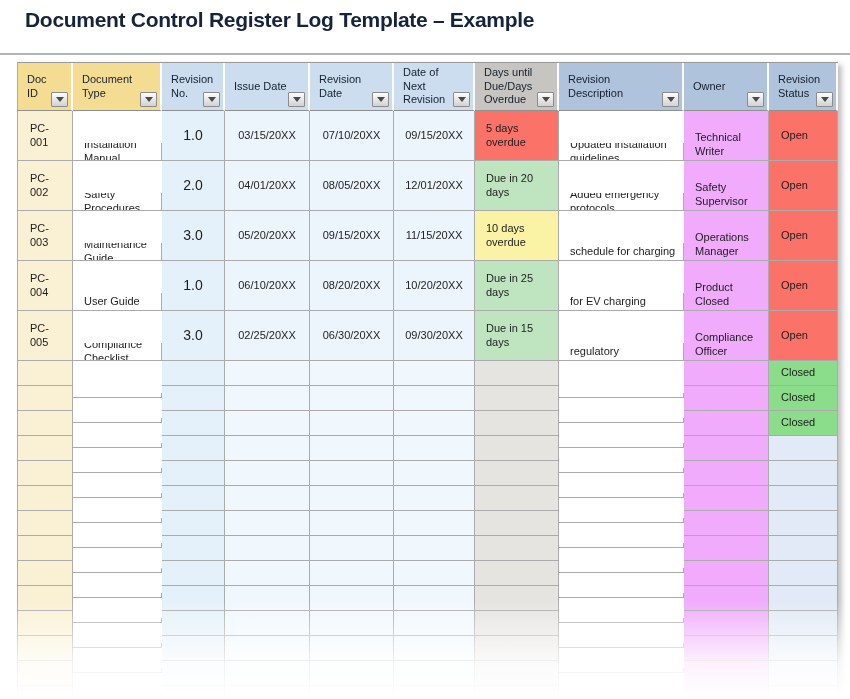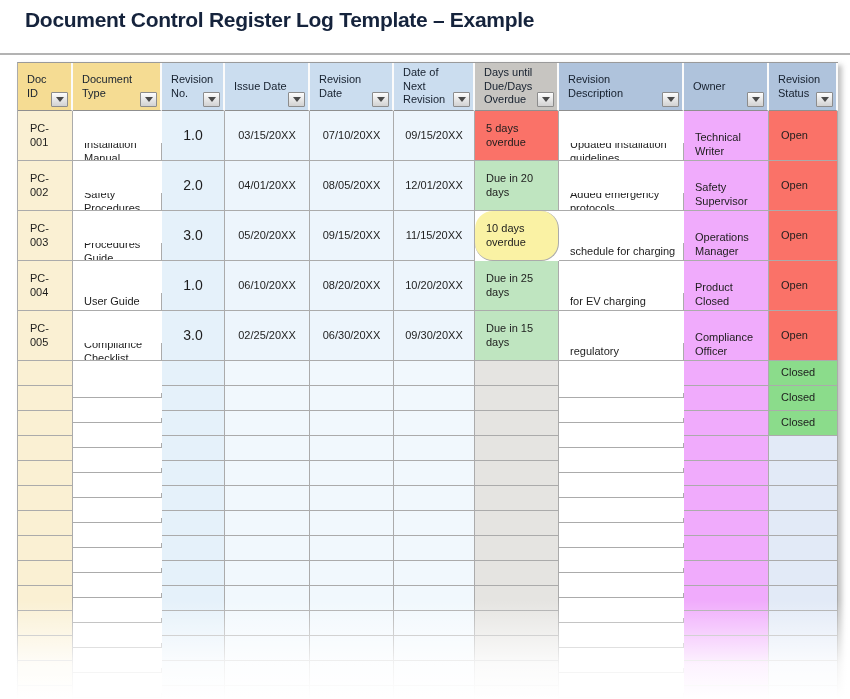--- a/index.html
+++ b/index.html
@@ -49,21 +49,21 @@
   .c-owner{background:#f0abfc;align-items:flex-end;}
   .c-revision_status{background:#E2EAF7;padding-left:12px;text-align:center;}
   
   .c-revision_no,.c-issue_date,.c-revision_date,.c-next_revision{
     justify-content:center;text-align:center;padding-left:4px;padding-right:4px;
   }
   .c-revision_no{font-size:14px;}
   
   .bg-red{background:#FA7268;}
   .bg-green{background:#BFE5C0;}
-  .bg-yellow{background:#FAF2A4;border-radius:18px;}
+  .bg-yellow{background:#FAF2A4;}
   .bg-closed-green{background:#8BDC8B;}
   
   .filter{
     position:absolute;right:3px;bottom:3px;width:17px;height:15px;
     background:linear-gradient(#FDFDFD,#D2D2D2);
     border:1px solid #8C8C8C;border-radius:1px;
     display:flex;align-items:center;justify-content:center;
     padding:0;cursor:pointer;
   }
   .tri{
@@ -201,21 +201,21 @@
     <div class="cell row-data c-owner">
       <span>Safety Supervisor</span>
     </div>
     <div class="cell row-data c-revision_status bg-red">
       <span>Open</span>
     </div>
     <div class="cell row-data c-doc_id">
       <span>PC-003</span>
     </div>
     <div class="cell row-data c-document_type">
-      <span>Procedures Guide</span>
+      <span>Maintenance Guide</span>
     </div>
     <div class="cell row-data c-revision_no">
       <span>3.0</span>
     </div>
     <div class="cell row-data c-issue_date">
       <span>05/20/20XX</span>
     </div>
     <div class="cell row-data c-revision_date">
       <span>09/15/20XX</span>
     </div>

